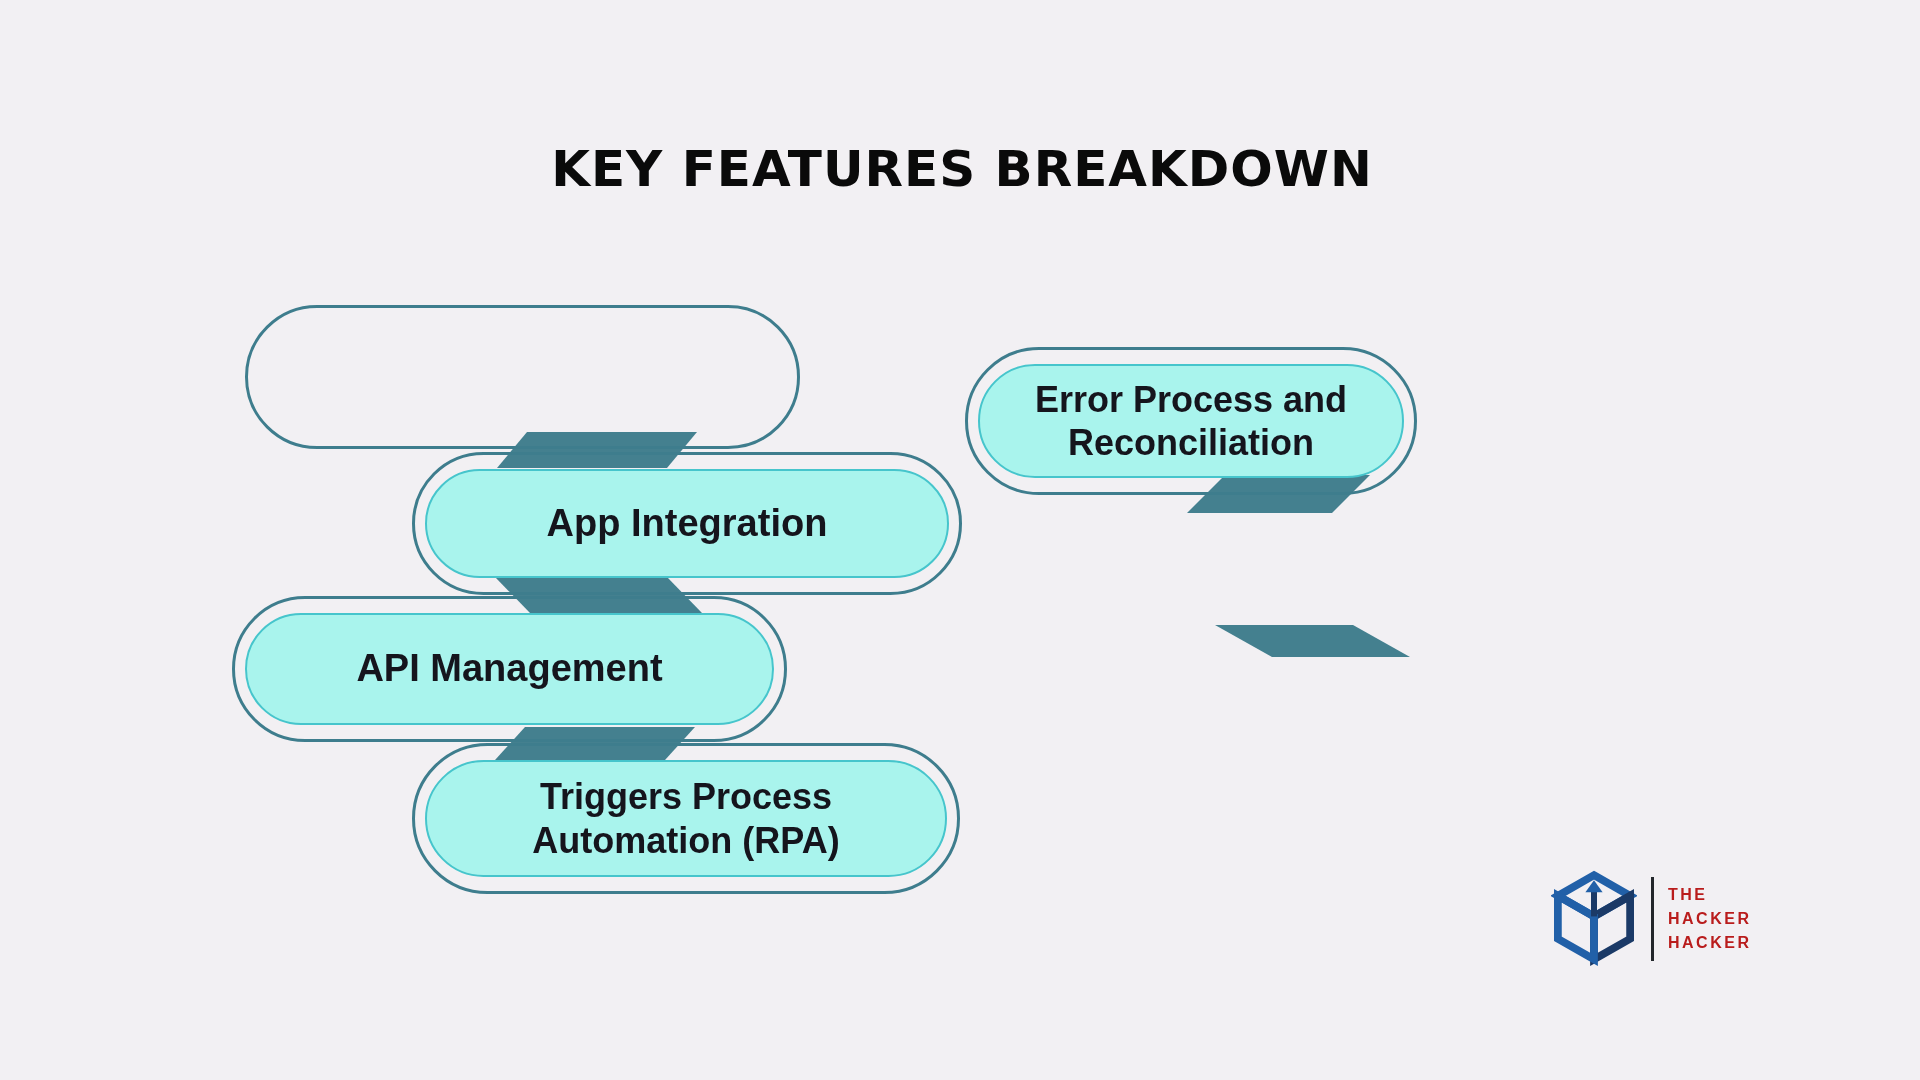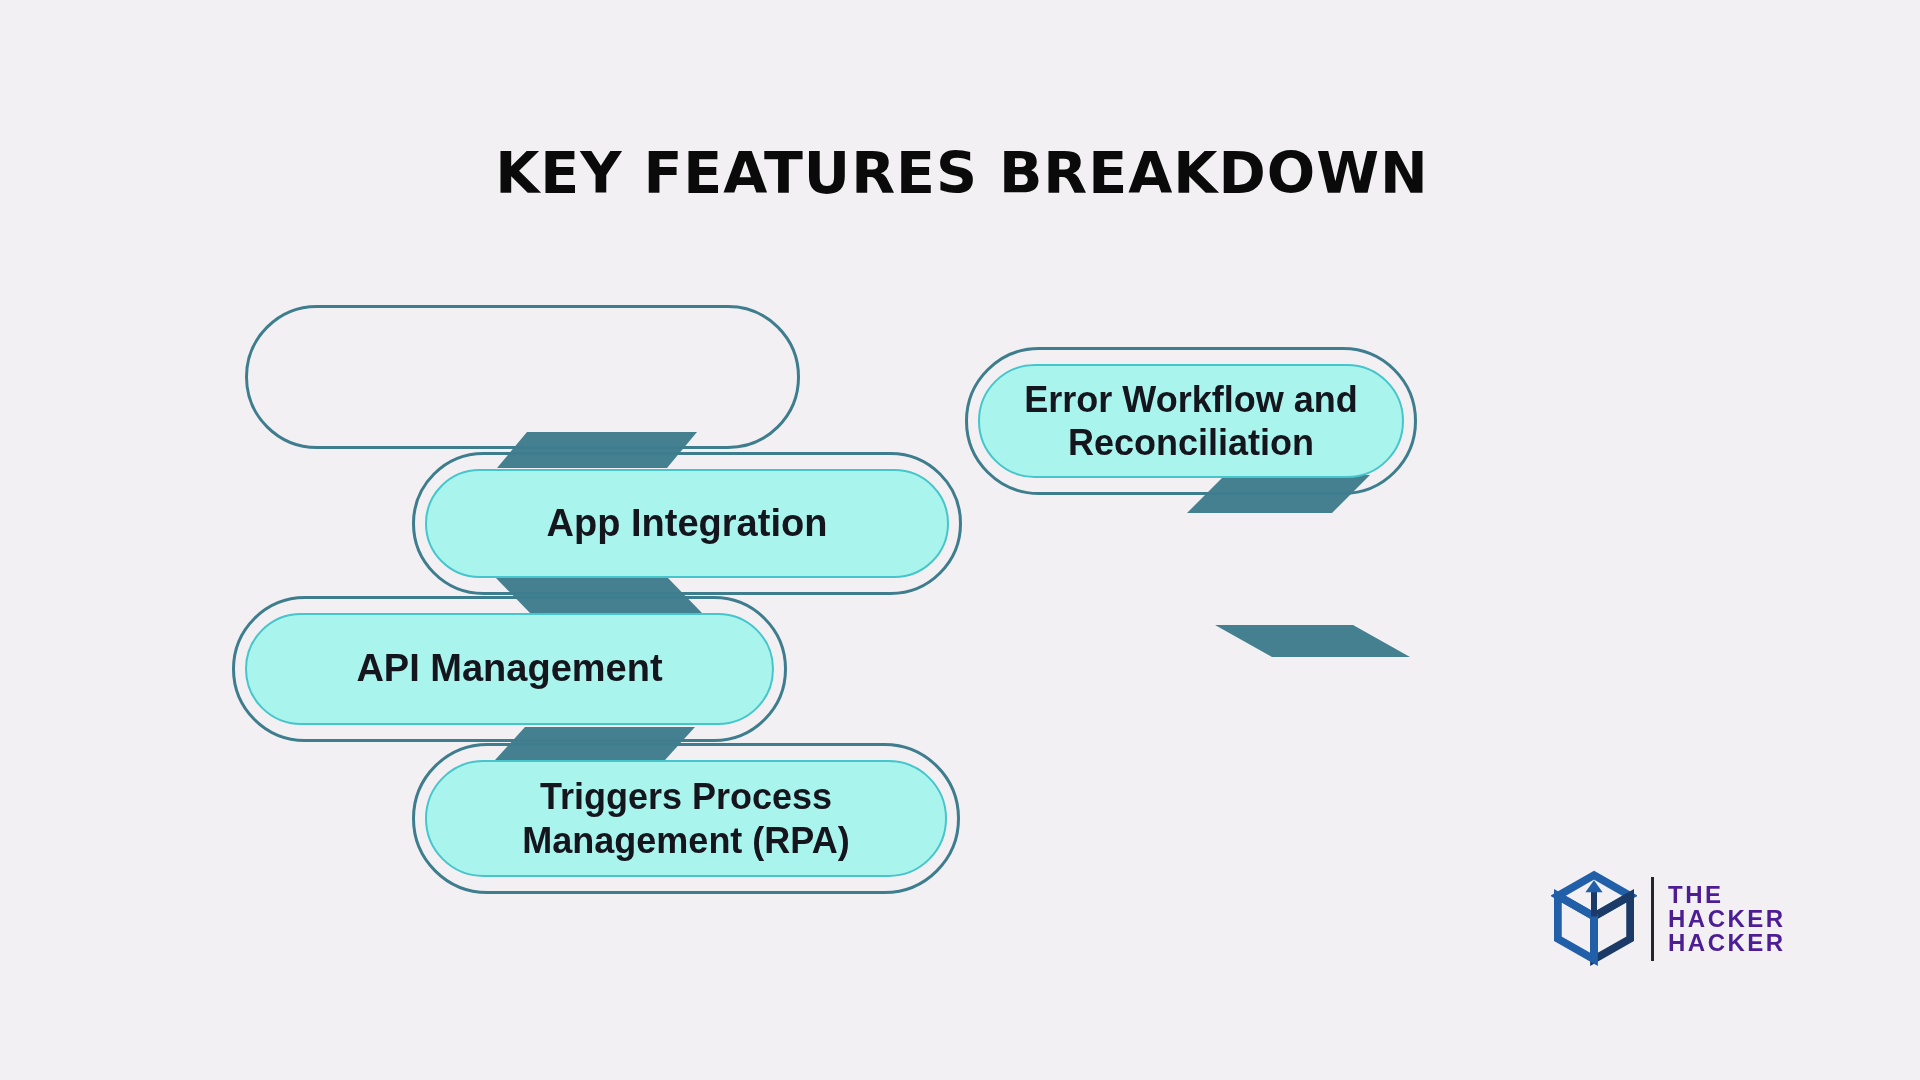--- a/index.html
+++ b/index.html
@@ -8,21 +8,21 @@
     background:#f2f0f3;
     font-family:"Liberation Sans", sans-serif;
     position:relative;
   }
   .canvas{position:absolute;inset:0;}
 
   .page-title{
     position:absolute;left:4px;right:0;top:140px;
     margin:0;text-align:center;
     font-family:"DejaVu Sans", sans-serif;
-    font-weight:bold;font-size:57px;letter-spacing:1px;
+    font-weight:bold;font-size:50px;letter-spacing:1px;
     color:#0a0a0a;
   }
 
   svg.connectors{position:absolute;left:0;top:0;}
   .connector{fill:#44808f;}
 
   .pill{position:absolute;}
   .pill-outline{
     position:absolute;inset:0;
     border:3px solid #3e7d8d;border-radius:999px;
@@ -43,22 +43,22 @@
   .pill-line{display:block;}
 
   .logo{
     position:absolute;left:1551px;top:869px;
     display:flex;align-items:center;gap:14px;
   }
   .logo-divider{
     width:3px;height:84px;background:#23272b;
   }
   .logo-text{
-    font-size:24px;font-weight:bold;letter-spacing:2.5px;
-    line-height:24px;color:#4c1d95;
+    font-size:16px;font-weight:bold;letter-spacing:2.5px;
+    line-height:24px;color:#b91c1c;
   }
 </style>
 </head>
 <body>
 
 <div class="canvas">
 
   <h1 class="page-title">KEY FEATURES BREAKDOWN</h1>
 
   <svg class="connectors" width="1920" height="1080" viewBox="0 0 1920 1080" aria-hidden="true">
@@ -84,28 +84,28 @@
     <div class="pill-outline"></div>
     <div class="pill-fill">
       <span class="pill-line">API Management</span>
     </div>
   </div>
 
   <div class="pill pill--two" style="left:412px;top:743px;width:548px;height:151px;">
     <div class="pill-outline"></div>
     <div class="pill-fill">
       <span class="pill-line">Triggers Process</span>
-      <span class="pill-line">Management (RPA)</span>
+      <span class="pill-line">Automation (RPA)</span>
     </div>
   </div>
 
   <div class="pill pill--two" style="left:965px;top:347px;width:452px;height:148px;">
     <div class="pill-outline"></div>
     <div class="pill-fill">
-      <span class="pill-line">Error Workflow and</span>
+      <span class="pill-line">Error Process and</span>
       <span class="pill-line">Reconciliation</span>
     </div>
   </div>
 
 
 
   <div class="logo">
     <svg width="86" height="100" viewBox="0 0 100 116" aria-hidden="true">
       <polygon points="50,7 92,31 50,55 8,31" fill="none" stroke="#2160a8" stroke-width="9"></polygon>
       <polygon points="92,31 92,81 50,105 50,55" fill="none" stroke="#1b3a67" stroke-width="9"></polygon>

